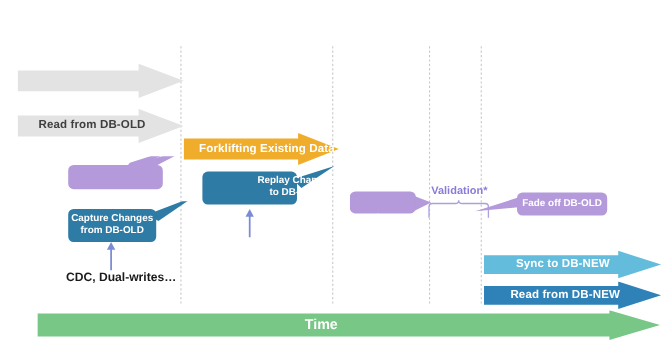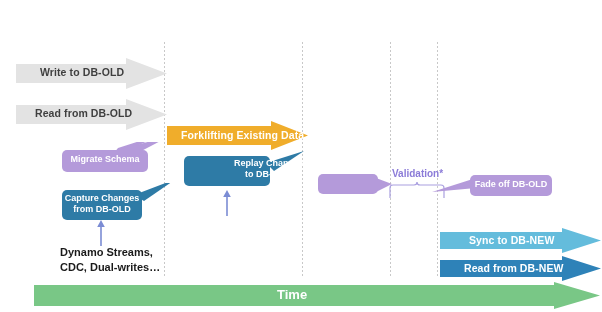--- a/index.html
+++ b/index.html
@@ -26,38 +26,36 @@
   <svg class="abs" style="left:0;top:0;" width="602" height="312">
     <line x1="164.5" y1="42" x2="164.5" y2="278" stroke="#c8c8c8" stroke-width="1" stroke-dasharray="2,2"></line>
     <line x1="302.5" y1="42" x2="302.5" y2="278" stroke="#c8c8c8" stroke-width="1" stroke-dasharray="2,2"></line>
     <line x1="390.5" y1="42" x2="390.5" y2="278" stroke="#c8c8c8" stroke-width="1" stroke-dasharray="2,2"></line>
     <line x1="437.5" y1="42" x2="437.5" y2="278" stroke="#c8c8c8" stroke-width="1" stroke-dasharray="2,2"></line>
   </svg>
 
   <svg class="abs" style="left:16px;top:58px;" width="152" height="32">
     <polygon points="0,6 110,6 110,0 151,15.5 110,31 110,25 0,25" fill="#e3e3e3"></polygon>
   </svg>
-  <span class="arrow-label gray-label" style="left:40px;top:66px;">Write to DB-OLD</span>
 
   <svg class="abs" style="left:16px;top:99px;" width="152" height="32">
     <polygon points="0,6 110,6 110,0 151,15.5 110,31 110,25 0,25" fill="#e3e3e3"></polygon>
   </svg>
   <span class="arrow-label gray-label" style="left:35px;top:107px;">Read from DB-OLD</span>
 
   <svg class="abs" style="left:167px;top:121px;" width="142" height="30">
     <polygon points="0,5 104,5 104,0 141,14.5 104,29 104,24 0,24" fill="#f0ad2b"></polygon>
   </svg>
   <span class="arrow-label white-label" style="left:181px;top:129px;">Forklifting Existing Data</span>
 
   <svg class="abs" style="left:58px;top:142px;" width="116" height="36">
     <path d="M100 2 L150 -14 L92 12 Z" fill="#b49ada" transform="translate(-40,4)"></path>
     <polygon points="52,10 112,-6 70,16" fill="#b49ada"></polygon>
     <rect x="4" y="8" width="86" height="22" rx="5" ry="5" fill="#b49ada"></rect>
   </svg>
-  <span class="box-label" style="left:62px;top:154px;width:86px;">Migrate Schema</span>
 
   <svg class="abs" style="left:56px;top:183px;" width="120" height="42">
     <polygon points="78,12 120,-4 88,18" fill="#2e7ba6"></polygon>
     <rect x="6" y="7" width="80" height="30" rx="5" ry="5" fill="#2e7ba6"></rect>
   </svg>
   <div class="box-label" style="left:62px;top:193px;width:80px;">
     <div>Capture Changes</div>
     <div>from DB-OLD</div>
   </div>
 
@@ -101,21 +99,20 @@
     <polygon points="0,4 122,4 122,0 161,12.5 122,25 122,21 0,21" fill="#64bcdc"></polygon>
   </svg>
   <span class="arrow-label white-label" style="left:469px;top:234px;">Sync to DB-NEW</span>
 
   <svg class="abs" style="left:440px;top:256px;" width="162" height="26">
     <polygon points="0,4 122,4 122,0 161,12.5 122,25 122,21 0,21" fill="#2e82b8"></polygon>
   </svg>
   <span class="arrow-label white-label" style="left:464px;top:262px;">Read from DB-NEW</span>
 
   <div class="note-big" style="left:60px;top:245px;">
-    <div>Dynamo Streams,</div>
     <div>CDC, Dual-writes…</div>
   </div>
 
 
   <svg class="abs" style="left:34px;top:282px;" width="568" height="28">
     <polygon points="0,3 520,3 520,0 566,13.5 520,27 520,24 0,24" fill="#79c786"></polygon>
   </svg>
   <span class="time-label" style="left:277px;top:287px;">Time</span>
 
 </div>

